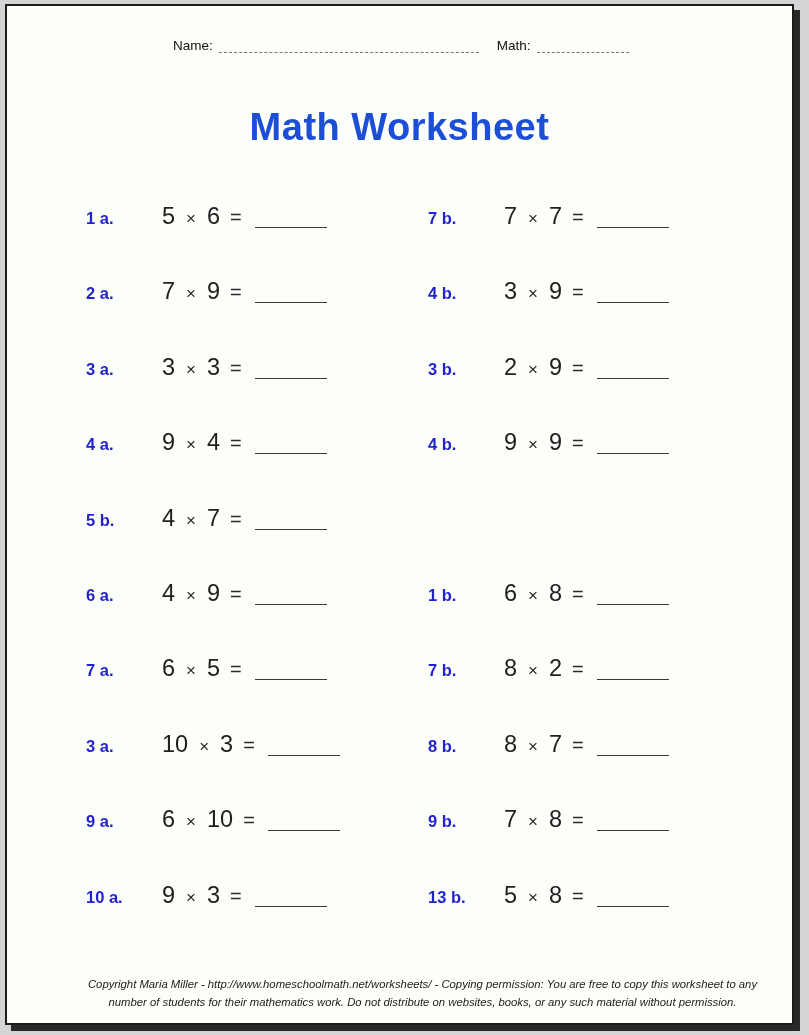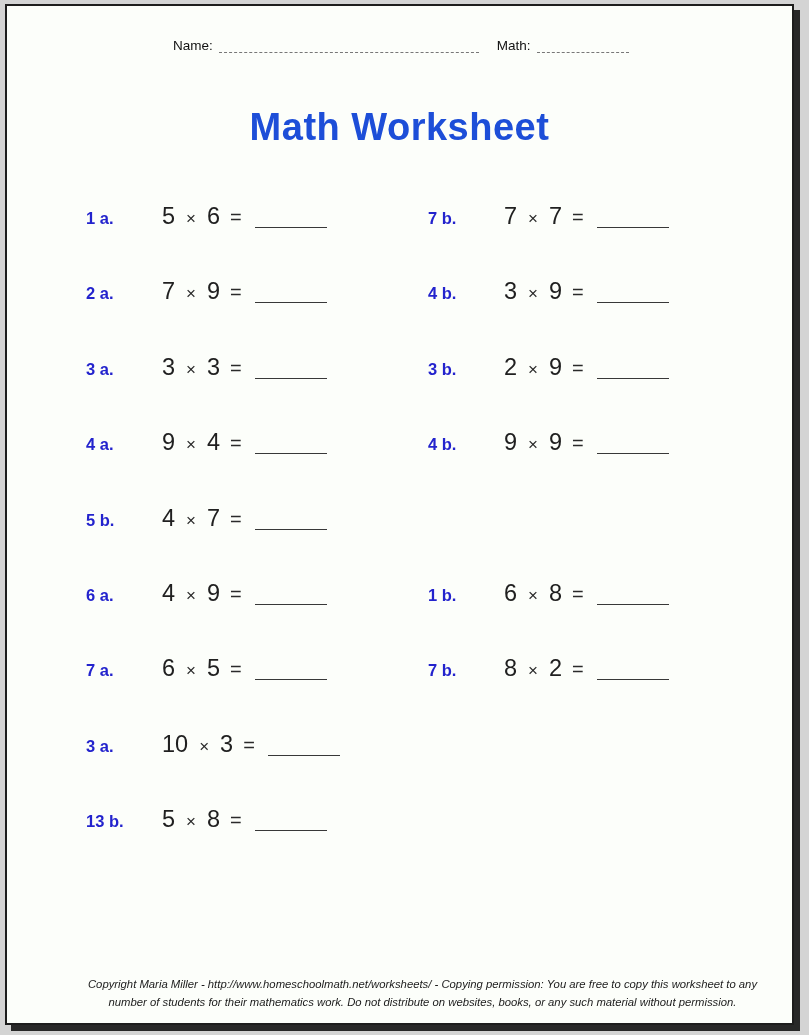--- a/index.html
+++ b/index.html
@@ -167,24 +167,38 @@
     </div>
     <div class="cell">
       <span class="prob-label">7 b.</span><span class="expr"><span>8</span><span class="op">×</span><span>2</span><span class="eq">=</span><span class="answer-blank"></span></span>
     </div>
   </div>
 
   <div class="problem-row">
     <div class="cell">
       <span class="prob-label">3 a.</span><span class="expr"><span>10</span><span class="op">×</span><span>3</span><span class="eq">=</span><span class="answer-blank"></span></span>
     </div>
-  </div>
-
-
-  <div class="problem-row">
+    <div class="cell">
+      <span class="prob-label">8 b.</span><span class="expr"><span>8</span><span class="op">×</span><span>7</span><span class="eq">=</span><span class="answer-blank"></span></span>
+    </div>
+  </div>
+
+  <div class="problem-row">
+    <div class="cell">
+      <span class="prob-label">9 a.</span><span class="expr"><span>6</span><span class="op">×</span><span>10</span><span class="eq">=</span><span class="answer-blank"></span></span>
+    </div>
+    <div class="cell">
+      <span class="prob-label">9 b.</span><span class="expr"><span>7</span><span class="op">×</span><span>8</span><span class="eq">=</span><span class="answer-blank"></span></span>
+    </div>
+  </div>
+
+  <div class="problem-row">
+    <div class="cell">
+      <span class="prob-label">10 a.</span><span class="expr"><span>9</span><span class="op">×</span><span>3</span><span class="eq">=</span><span class="answer-blank"></span></span>
+    </div>
     <div class="cell">
       <span class="prob-label">13 b.</span><span class="expr"><span>5</span><span class="op">×</span><span>8</span><span class="eq">=</span><span class="answer-blank"></span></span>
     </div>
   </div>
 </div>
 
   <div class="footer">
     <div>Copyright Maria Miller - http://www.homeschoolmath.net/worksheets/ - Copying permission: You are free to copy this worksheet to any</div>
     <div>number of students for their mathematics work. Do not distribute on websites, books, or any such material without permission.</div>
   </div>

